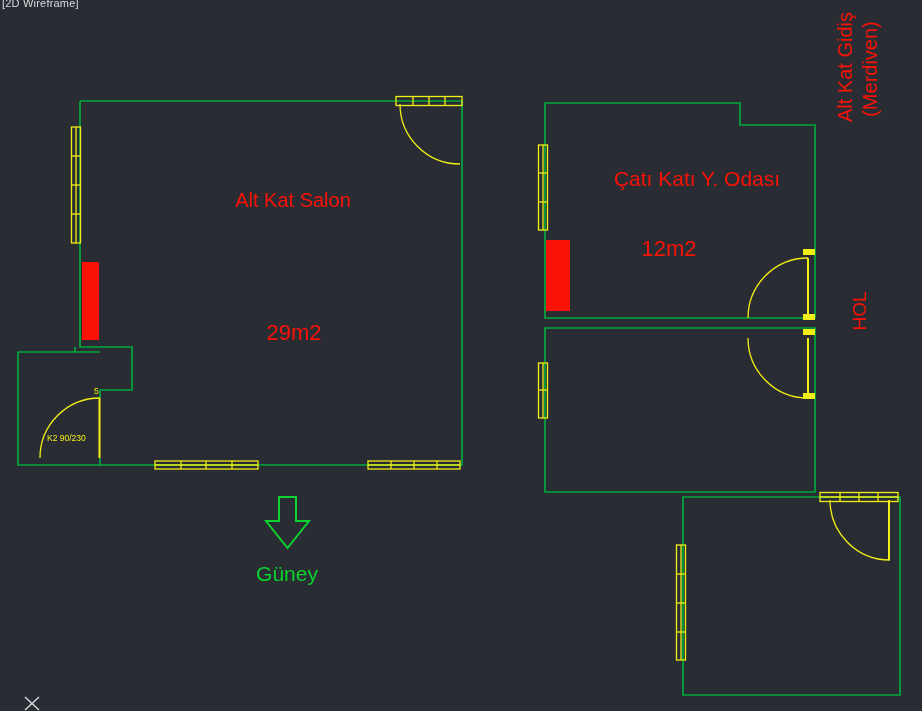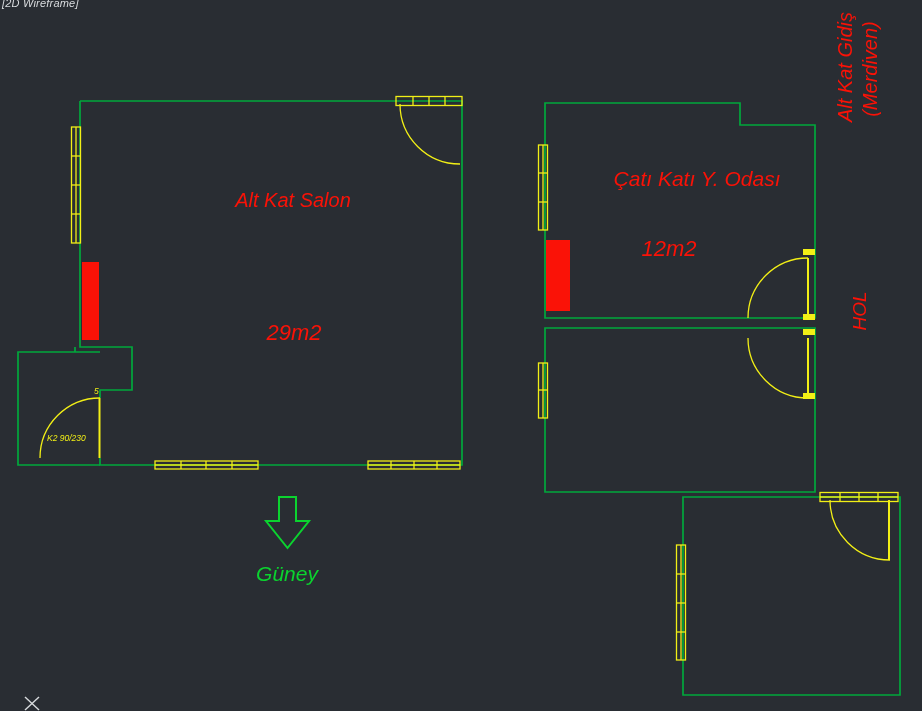--- a/index.html
+++ b/index.html
@@ -1,17 +1,17 @@
 <!DOCTYPE html>
 <html style="--background: #292d33; --wall_green: #00a83c; --bright_green: #0bd32f; --window_yellow: #f2ef16; --annotation_red: #fa1207; --ui_text: #d8dbde;"><head>
 <meta charset="utf-8">
 <style>
   html,body{margin:0;padding:0;background:var(--background,#292d33);}
   .viewport{position:relative;width:911px;height:711px;background:var(--background,#292d33);
-    overflow:hidden;font-family:"Liberation Sans",sans-serif;font-style:italic;}
+    overflow:hidden;font-family:"Liberation Sans",sans-serif;}
   .vp-label{position:absolute;top:-3px;left:2px;font-size:11px;letter-spacing:.2px;
     color:var(--ui_text,#d8dbde);cursor:default;}
   svg.canvas{position:absolute;left:0;top:0;}
   .wall{fill:none;stroke:var(--wall_green,#00a83c);stroke-width:1.7;}
   .fix{fill:none;stroke:var(--window_yellow,#f2ef16);stroke-width:1.3;}
   .fixleaf{stroke:var(--window_yellow,#f2ef16);stroke-width:2;}
   .fixfill{fill:var(--window_yellow,#f2ef16);stroke:none;}
   .redfill{fill:var(--annotation_red,#fa1207);stroke:none;}
   .bright{fill:none;stroke:var(--bright_green,#0bd32f);stroke-width:2;}
   text.red{fill:var(--annotation_red,#fa1207);font-family:"Liberation Sans",sans-serif;}

